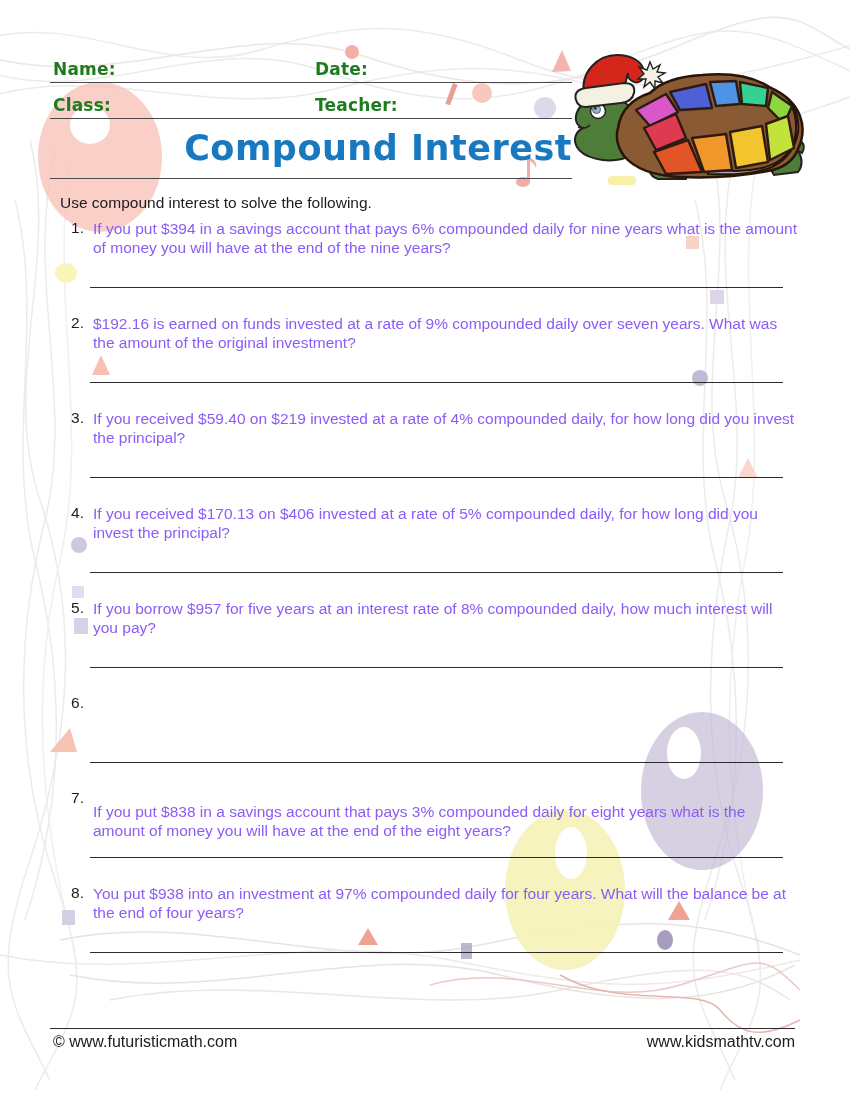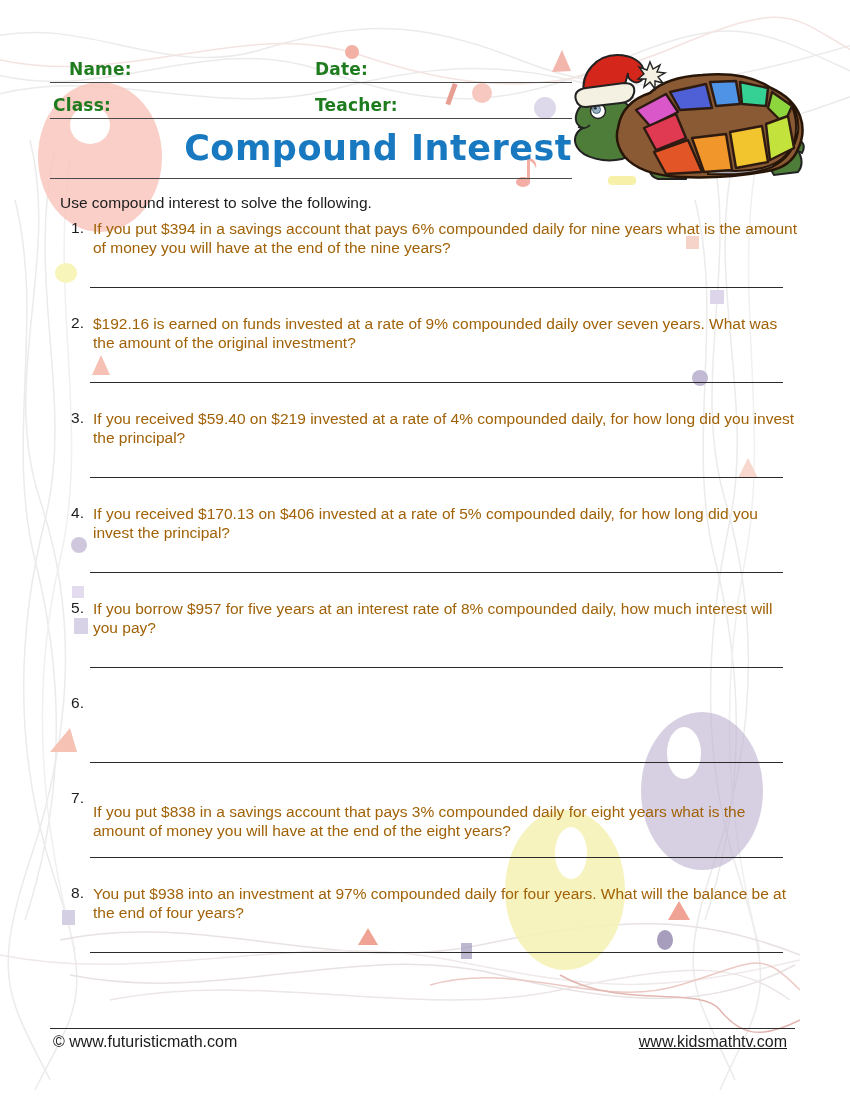--- a/index.html
+++ b/index.html
@@ -21,27 +21,27 @@
     position:absolute;left:50px;top:128px;width:522px;text-align:right;
     font-size:35px;font-weight:700;color:#1879c0;letter-spacing:.5px;
   }
   .instruction{position:absolute;left:60px;font-size:15.5px;color:#1c1c1c;}
   .qnum{
     position:absolute;left:58px;width:26px;text-align:right;
     font-size:15.5px;color:#1c1c1c;
   }
   .qtext{
     position:absolute;left:93px;width:706px;font-size:15.5px;
-    line-height:19px;color:#a16207;
+    line-height:19px;color:#8b5cf6;
   }
   .answer-line{position:absolute;left:90px;width:693px;height:0;border-top:1.2px solid #2b2b2b;}
   .footer-rule{position:absolute;left:50px;top:1028px;width:745px;border-top:1.3px solid #2b2b2b;}
   .footer-text{position:absolute;top:1033px;font-size:16px;color:#1c1c1c;}
   .footer-left{left:53px;}
-  .footer-right{right:63px;text-decoration:underline;}
+  .footer-right{right:55px;}
   .turtle{position:absolute;left:570px;top:48px;width:235px;height:134px;}
 </style>
 </head>
 <body>
 
 <div class="page">
 
   <svg class="bg" viewBox="0 0 850 1100" aria-hidden="true">
     <g fill="none" stroke="#ebebeb" stroke-width="1.5">
       <path d="M-20,40 C80,10 160,80 260,50 S420,20 520,60 S700,90 870,40"></path>
@@ -93,21 +93,21 @@
     <ellipse cx="571" cy="853" rx="16" ry="26" fill="#ffffff"></ellipse>
     <polygon points="358,945 368,928 378,945" fill="#f0a294"></polygon>
     <polygon points="668,920 679,901 690,920" fill="#f0a294"></polygon>
     <ellipse cx="665" cy="940" rx="8" ry="10" fill="#a79dbd"></ellipse>
     <rect x="461" y="943" width="11" height="16" fill="#a89fc0" opacity="0.75"></rect>
     <rect x="62" y="910" width="13" height="15" fill="#d5cfe4"></rect>
   </svg>
 
   <div class="content">
 
-    <span class="hlabel hand" style="left:69px;top:59px;">Name:</span>
+    <span class="hlabel hand" style="left:53px;top:59px;">Name:</span>
     <span class="hlabel hand" style="left:315px;top:59px;">Date:</span>
     <div class="rule" style="left:50px;top:82px;width:522px;"></div>
 
     <span class="hlabel hand" style="left:53px;top:95px;">Class:</span>
     <span class="hlabel hand" style="left:315px;top:95px;">Teacher:</span>
     <div class="rule" style="left:50px;top:118px;width:522px;"></div>
 
     <div class="title hand">Compound Interest</div>
     <div class="rule" style="left:50px;top:178px;width:522px;"></div>
 

